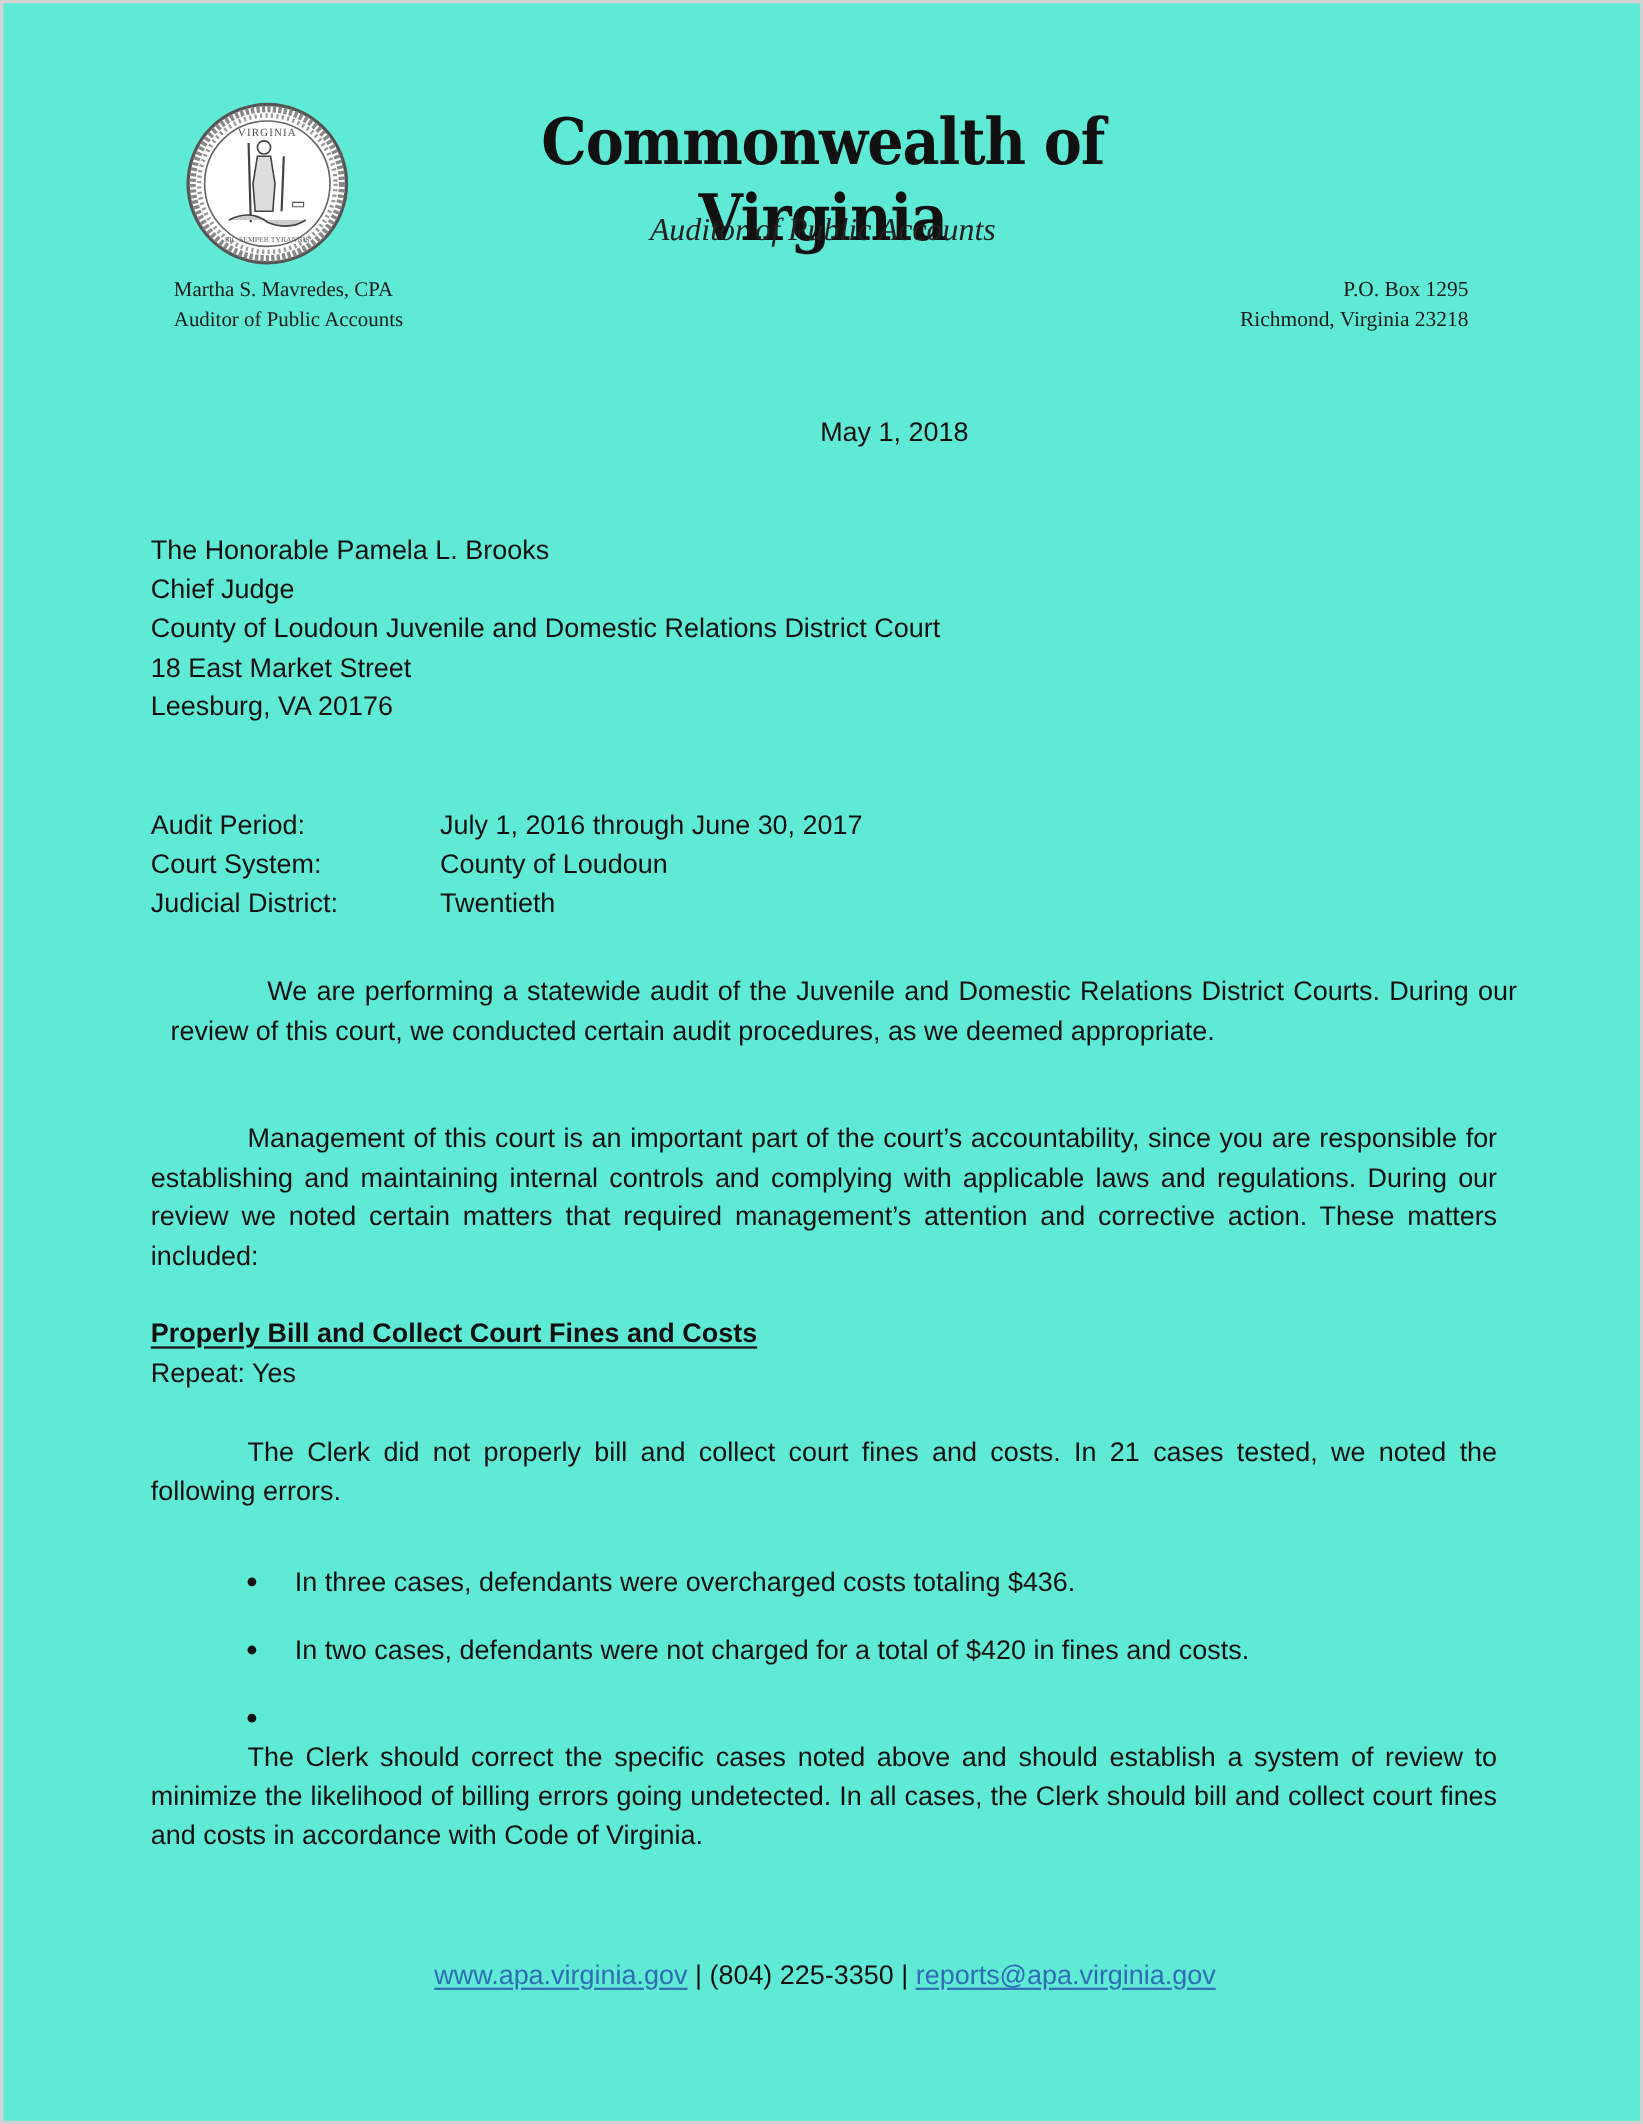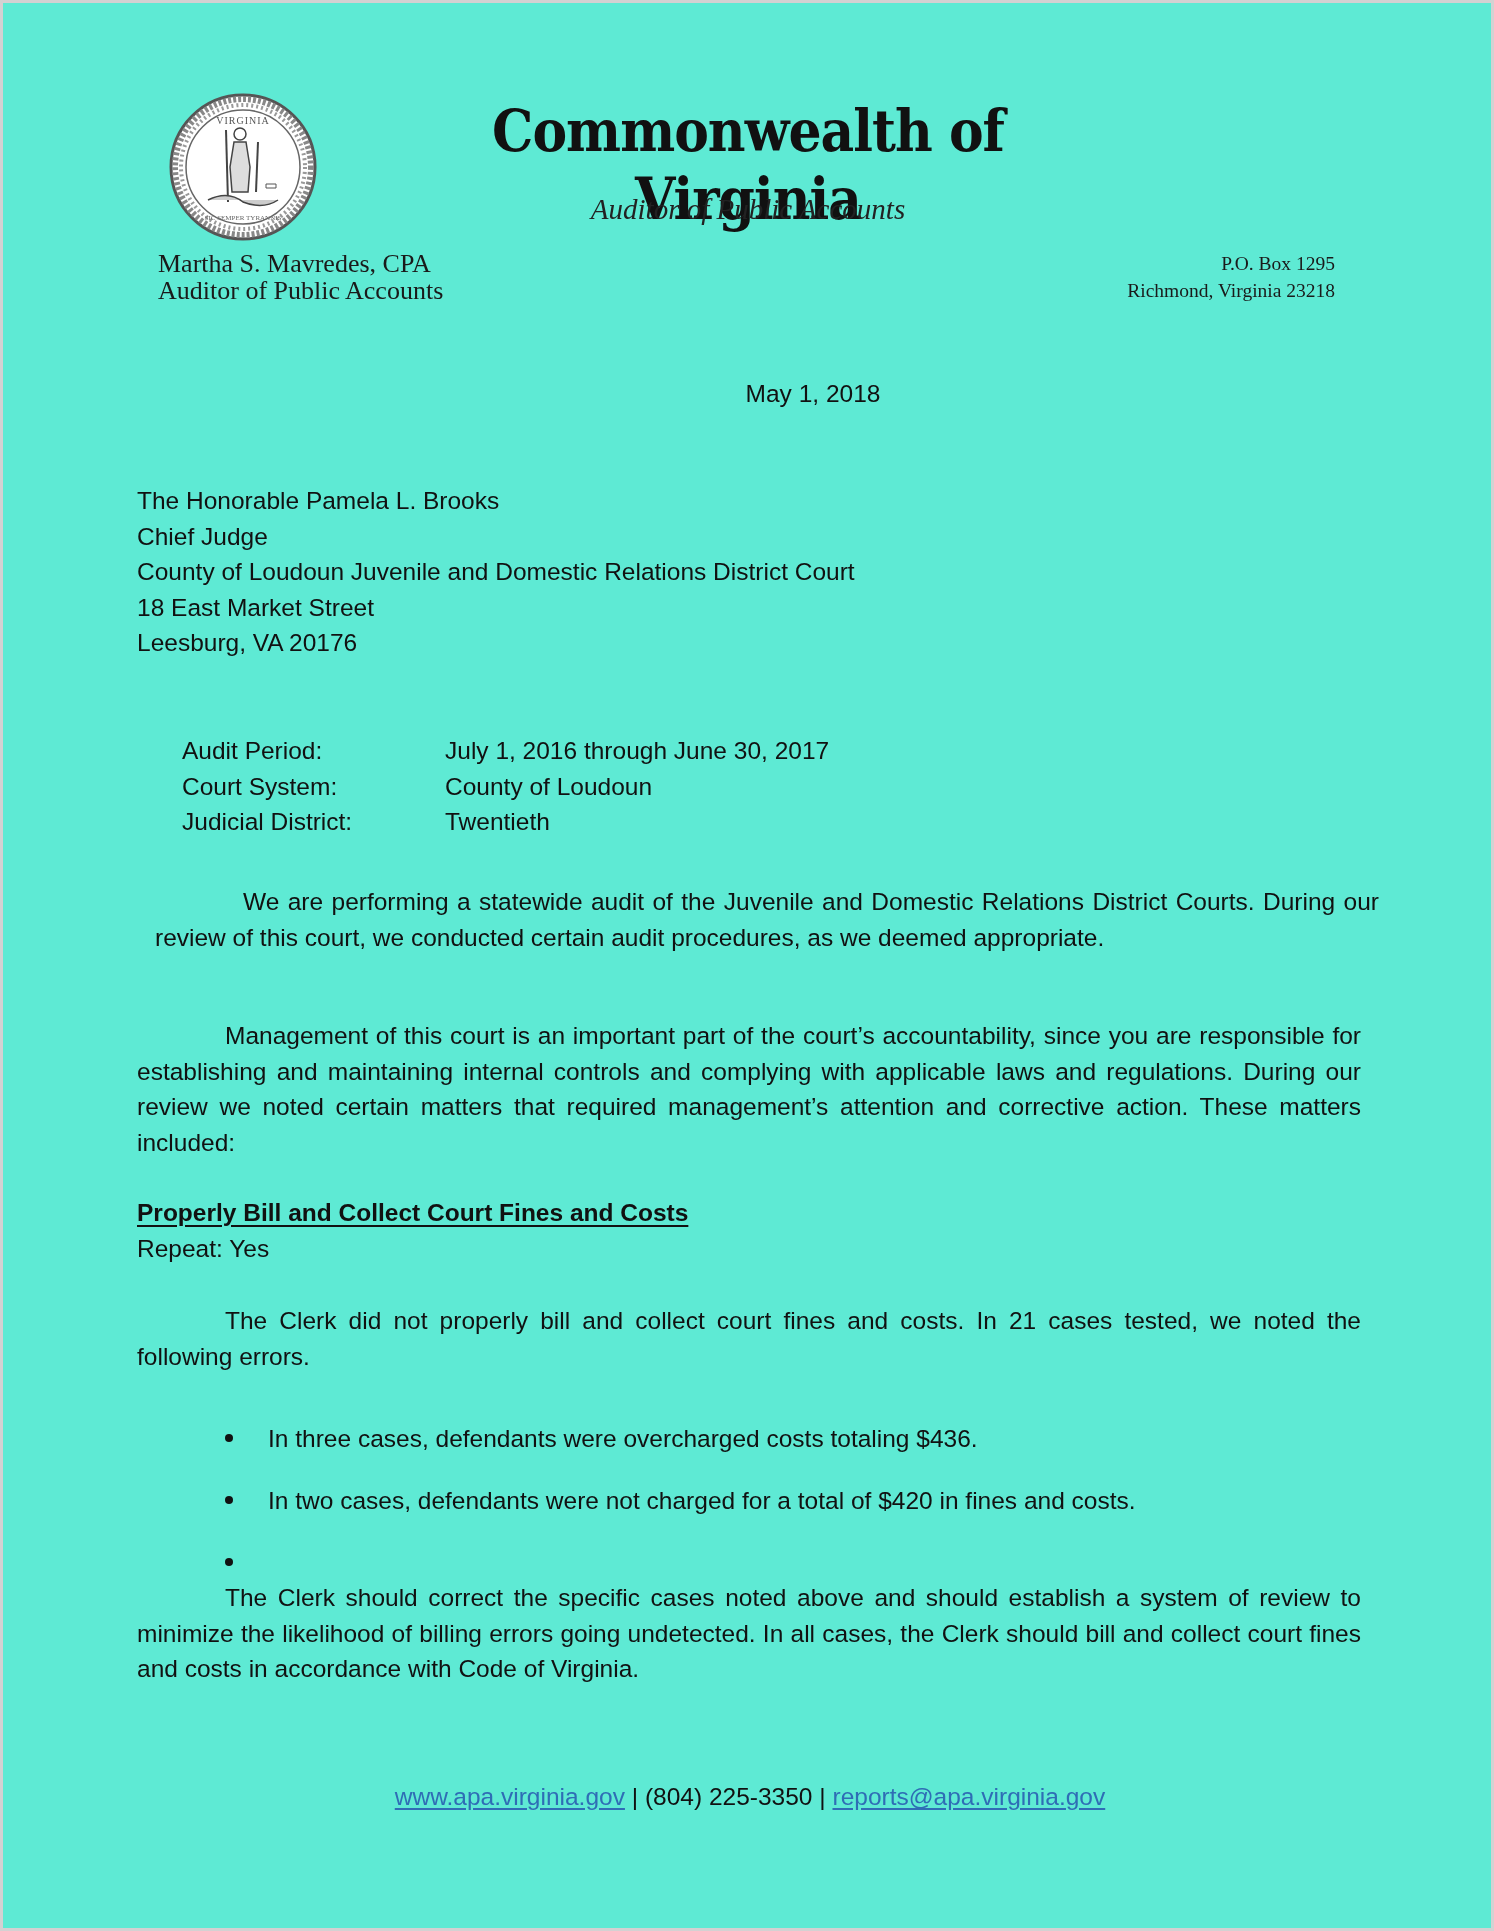--- a/index.html
+++ b/index.html
@@ -20,29 +20,29 @@
       left: 390px; top: 100px; width: 710px; text-align: center;
       font-family: "DejaVu Serif", "Liberation Serif", serif;
       font-weight: bold; font-size: 52px; letter-spacing: -1px;
       color: #111;
       transform: scaleY(1.12);
     }
     .subtitle {
       left: 390px; top: 190px; width: 710px; text-align: center;
       font-style: italic; font-size: 29px; color: #222;
     }
-    .sender { left: 155px; top: 247px; font-size: 26px; line-height: 27px; }
+    .sender { left: 155px; top: 247px; font-size: 19px; line-height: 27px; }
     .address { right: 156px; top: 247px; font-size: 19.5px; line-height: 27px; text-align: right; }
 
     
     .body-text { font-size: 24.5px; line-height: 35.5px; }
     .date { left: 0; width: 1494px; top: 373px; text-align: center; padding-left: 126px; box-sizing: border-box; }
     .recipient { left: 134px; top: 480px; }
     .audit-info { left: 134px; top: 730px; }
-    .audit-row { display: flex; margin-left: 45px; }
+    .audit-row { display: flex; }
     .audit-label { width: 263px; }
     .para { left: 134px; width: 1224px; text-align: justify; }
     .para p { margin: 0; text-indent: 88px; }
     .p1 { top: 881px; margin-left: 18px; }
     .p2 { top: 1015px; }
     .heading-block { left: 134px; top: 1192px; }
     .finding-heading { font-weight: bold; text-decoration: underline; text-underline-offset: 4px; }
     .p3 { top: 1300px; }
     .bullets { left: 222px; top: 1406px; margin: 0; padding: 0; list-style: none; }
     .bullets li { position: relative; padding-left: 43px; height: 50px; line-height: 35px; margin-top: 12px; }

